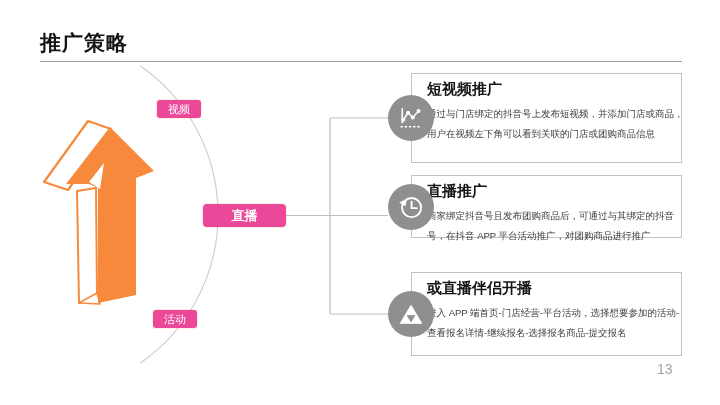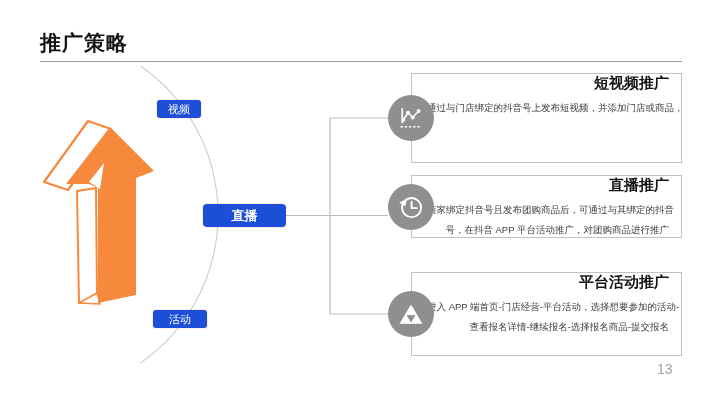--- a/index.html
+++ b/index.html
@@ -1,27 +1,27 @@
 <!DOCTYPE html>
 <html><head>
 <meta charset="utf-8">
 <style>
   html,body{margin:0;padding:0;background:#ffffff;}
   .slide{position:relative;width:720px;height:405px;background:#ffffff;overflow:hidden;
          font-family:"Liberation Sans","DejaVu Sans",sans-serif;border-radius:6px;}
   .title{position:absolute;left:40px;top:29px;font-size:21px;font-weight:bold;color:#141414;letter-spacing:1px;}
   .rule{position:absolute;left:40px;top:61px;width:642px;height:1px;background:#9a9a9a;}
   .bg{position:absolute;left:0;top:0;pointer-events:none;}
-  .pill{position:absolute;background:#1d4ed8;color:#ffffff;display:flex;align-items:center;justify-content:center;
+  .pill{position:absolute;background:#ec4899;color:#ffffff;display:flex;align-items:center;justify-content:center;
         box-shadow:0 0 0 1px rgba(246,137,60,.15);}
   .pill-video{left:157px;top:100px;width:44px;height:18px;border-radius:3px;font-size:11px;}
   .pill-live{left:203px;top:204px;width:83px;height:23px;border-radius:4px;font-size:13px;font-weight:bold;}
-  .pill-activity{left:153px;top:310px;width:54px;height:18px;border-radius:3px;font-size:11px;}
+  .pill-activity{left:153px;top:310px;width:44px;height:18px;border-radius:3px;font-size:11px;}
   .card{position:absolute;left:411px;width:271px;border:1px solid #c2c2c2;background:#ffffff;box-sizing:border-box;
-        padding:0 12px 0 15px;text-align:right;}
+        padding:6px 12px 0 15px;}
   .card1{top:73px;height:90px;}
   .card2{top:175px;height:63px;}
   .card3{top:272px;height:84px;}
   .card-title{font-size:15px;font-weight:bold;color:#161616;line-height:18px;margin-bottom:6px;}
   .card-line{font-size:9.5px;color:#3c3c3c;line-height:19.5px;white-space:nowrap;}
   .icon-circle{position:absolute;left:-24px;top:50%;margin-top:-23px;width:46px;height:46px;border-radius:50%;
                background:#8f8f8f;display:flex;align-items:center;justify-content:center;}
   .icon-circle svg{width:28px;height:28px;display:block;}
   .pagenum{position:absolute;left:657px;top:361px;font-size:14px;color:#a3a3a3;}
 </style>
@@ -65,20 +65,21 @@
         <path d="M3,19.5 H20.5" stroke="#ffffff" stroke-width="1.3" stroke-dasharray="2 1.6" fill="none"></path>
         <polyline points="5.5,13.5 9.5,7.5 13.5,11.5 18.5,6" stroke="#ffffff" stroke-width="1.3" fill="none"></polyline>
         <circle cx="5.5" cy="13.5" r="1.7" fill="#ffffff"></circle>
         <circle cx="9.5" cy="7.5" r="1.7" fill="#ffffff"></circle>
         <circle cx="13.5" cy="11.5" r="1.7" fill="#ffffff"></circle>
         <circle cx="18.5" cy="6" r="1.7" fill="#ffffff"></circle>
       </svg>
     </div>
     <div class="card-title">短视频推广</div>
     <div class="card-line">通过与门店绑定的抖音号上发布短视频，并添加门店或商品，</div>
+    <div class="card-line">用户在视频左下角可以看到关联的门店或团购商品信息</div>
   </div>
 
   <div class="card card2">
     <div class="icon-circle">
       <svg viewBox="0 0 24 24">
         <circle cx="12.5" cy="12.5" r="8.2" stroke="#ffffff" stroke-width="1.6" fill="none"></circle>
         <path d="M1.9,8.2 L8.6,5.0 L7.2,11.4 Z" fill="#ffffff"></path>
         <path d="M12.5,7.5 V13 H17" stroke="#ffffff" stroke-width="1.6" fill="none" stroke-linecap="round"></path>
       </svg>
     </div>
@@ -86,19 +87,19 @@
     <div class="card-line">商家绑定抖音号且发布团购商品后，可通过与其绑定的抖音</div>
     <div class="card-line">号，在抖音 APP 平台活动推广，对团购商品进行推广</div>
   </div>
 
   <div class="card card3">
     <div class="icon-circle">
       <svg viewBox="0 0 24 24">
         <path fill-rule="evenodd" d="M12,4.5 L21.2,20 H2.8 Z M7.6,12.6 H16.4 L12,20 Z" fill="#ffffff" stroke="#ffffff" stroke-width="0.8" stroke-linejoin="round"></path>
       </svg>
     </div>
-    <div class="card-title">平台活动推广</div>
+    <div class="card-title">或直播伴侣开播</div>
     <div class="card-line">进入 APP 端首页-门店经营-平台活动，选择想要参加的活动-</div>
     <div class="card-line">查看报名详情-继续报名-选择报名商品-提交报名</div>
   </div>
 
   <div class="pagenum">13</div>
 </div>
 
 </body></html>

